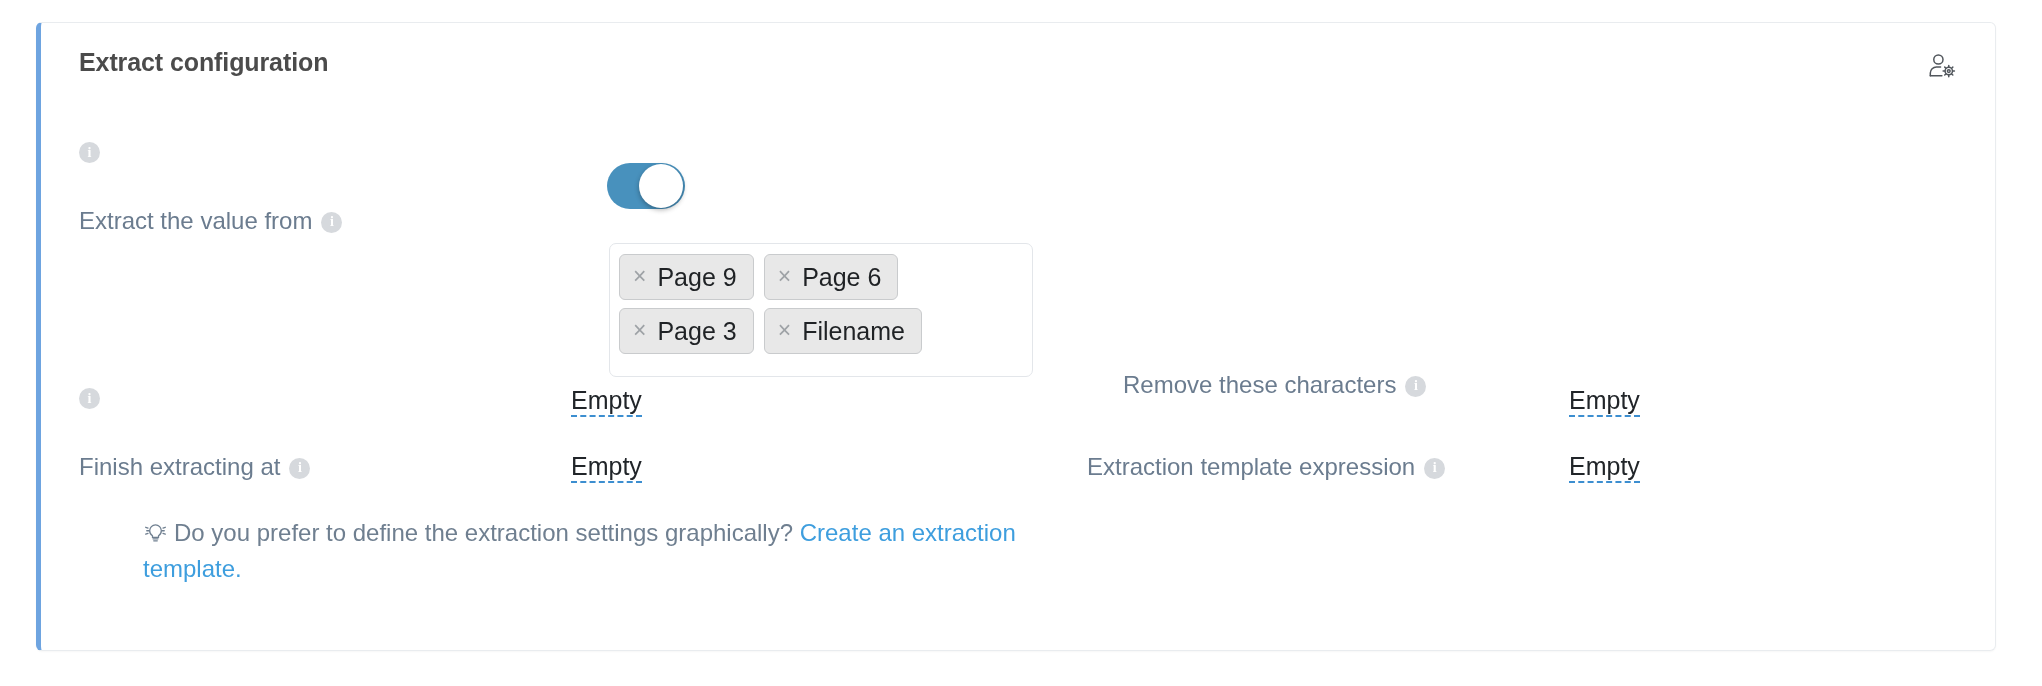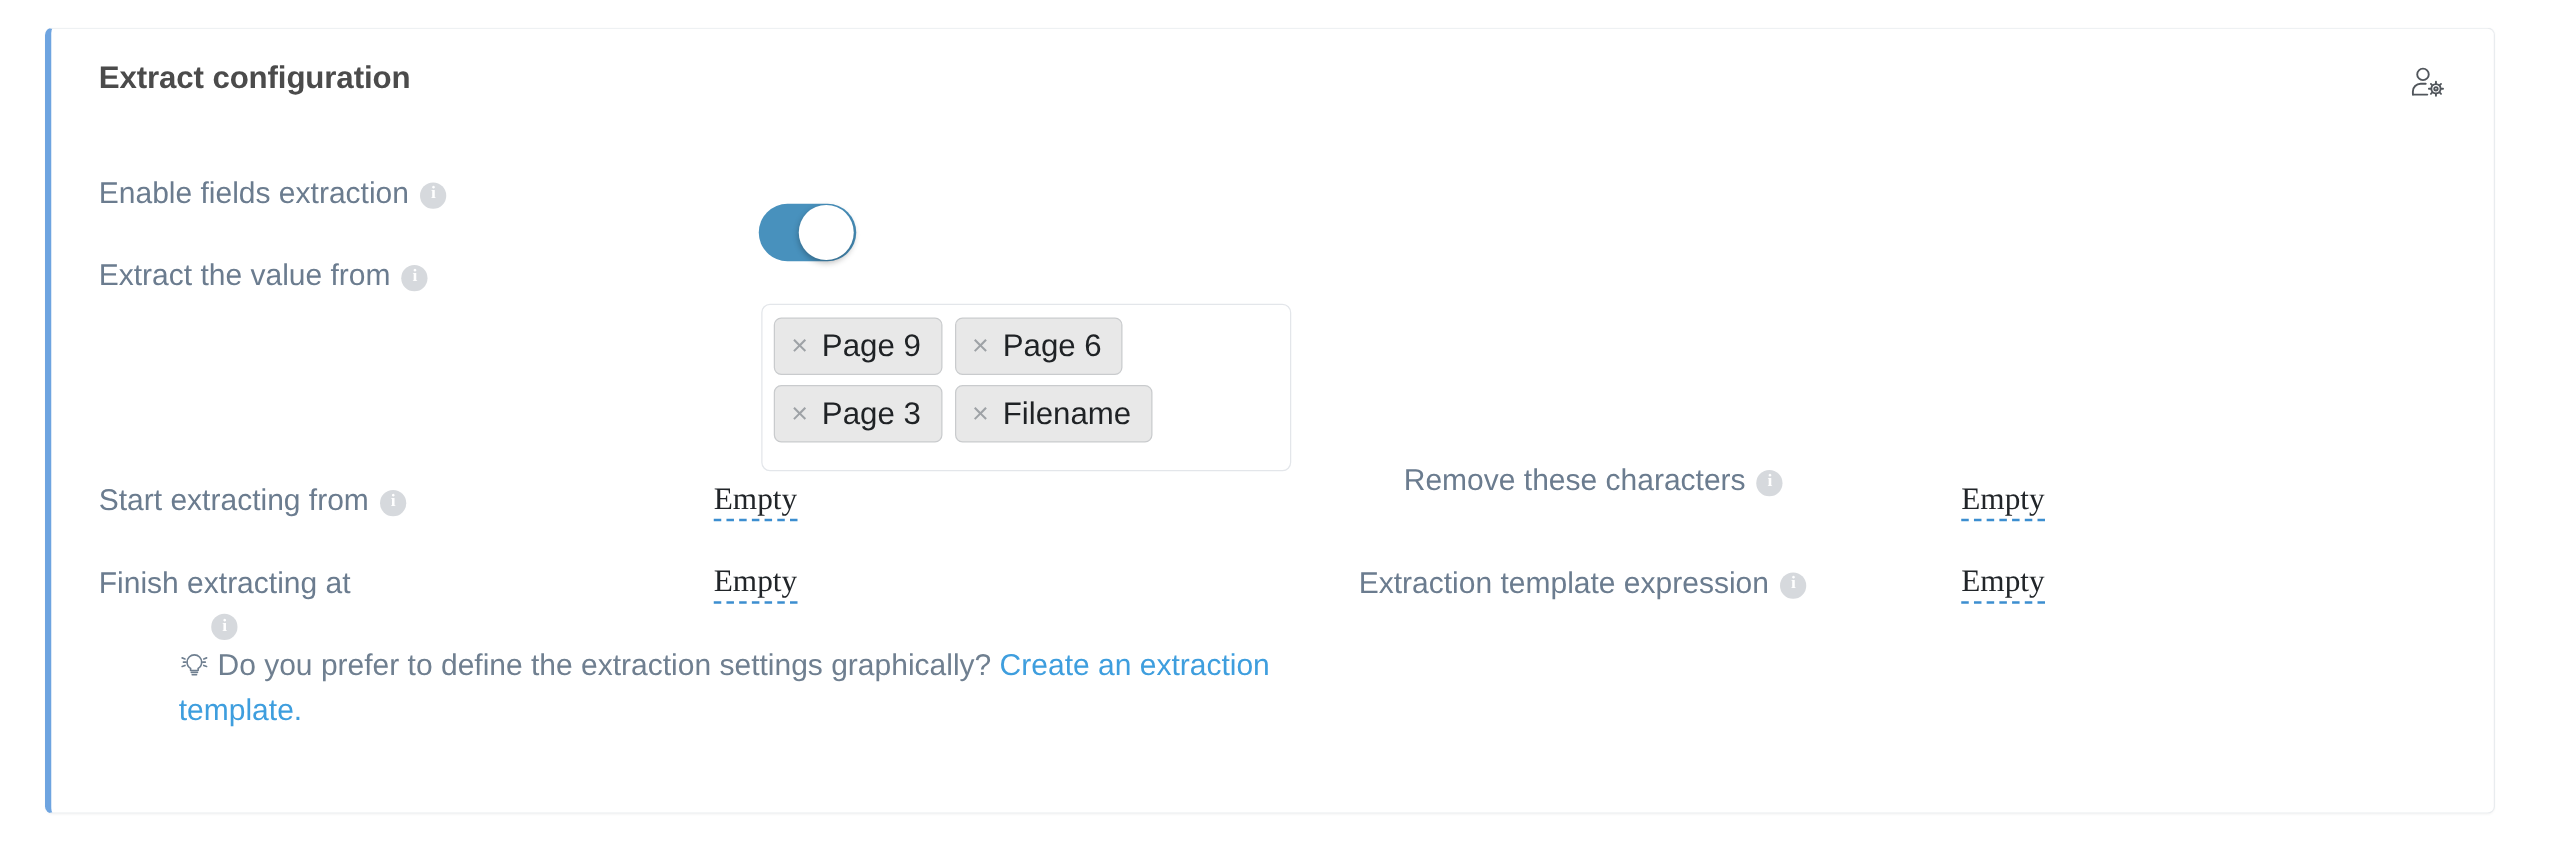--- a/index.html
+++ b/index.html
@@ -131,21 +131,20 @@
   
   .empty-val {
     position: absolute;
     font-size: 25px;
     color: #212529;
     border-bottom: 2px dashed #3c8ed0;
     padding-bottom: 2px;
     line-height: 1.05;
     cursor: pointer;
     white-space: nowrap;
-    font-family: Liberation Serif, serif;
   }
 
   
   .hint {
     position: absolute;
     left: 82px; top: 494px;
     width: 930px;
     font-size: 24px;
     color: #6f7f90;
     line-height: 1.35;
@@ -177,21 +176,20 @@
         <path d="M2 20.5v-2.2c0-2.9 2.4-5.3 5.3-5.3h3.6"></path>
         <path d="M2 20.5h10"></path>
         <circle cx="18" cy="16.5" r="3.2"></circle>
         <circle cx="18" cy="16.5" r="1.2"></circle>
         <path d="M18 11.6v1.4M18 20v1.4M13.1 16.5h1.4M21.5 16.5h1.4
                  M14.5 13.1l1 1M21.5 20.0l-1-1M21.5 13.1l-1 1M14.5 20.0l1-1"></path>
       </svg>
     </div>
 
     <div class="lbl" style="left:38px; top:118px;">
-      <span>Enable fields extraction</span>
       <span class="info-icon">
           <i>i</i>
         </span>
     </div>
     <div class="toggle">
       <div class="knob"></div>
     </div>
 
     <div class="lbl" style="left:38px; top:184px;">
       <span>Extract the value from</span>
@@ -213,36 +211,35 @@
         <span class="x">×</span>
         <span>Page 3</span>
       </span>
       <span class="chip">
         <span class="x">×</span>
         <span>Filename</span>
       </span>
     </div>
 
     <div class="lbl" style="left:38px; top:364px;">
-      <span>Start extracting from</span>
       <span class="info-icon">
           <i>i</i>
         </span>
     </div>
     <div class="empty-val" style="left:530px; top:364px;">Empty</div>
 
     <div class="lbl" style="left:1046px; top:348px;margin-left:36px;">
       <span>Remove these characters</span>
       <span class="info-icon">
           <i>i</i>
         </span>
     </div>
     <div class="empty-val" style="left:1528px; top:364px;">Empty</div>
 
-    <div class="lbl" style="left:38px; top:430px;flex-direction:column;">
+    <div class="lbl" style="left:38px; top:430px;">
       <span>Finish extracting at</span>
       <span class="info-icon">
           <i>i</i>
         </span>
     </div>
     <div class="empty-val" style="left:530px; top:430px;">Empty</div>
 
     <div class="lbl" style="left:1046px; top:430px;">
       <span>Extraction template expression</span>
       <span class="info-icon">

